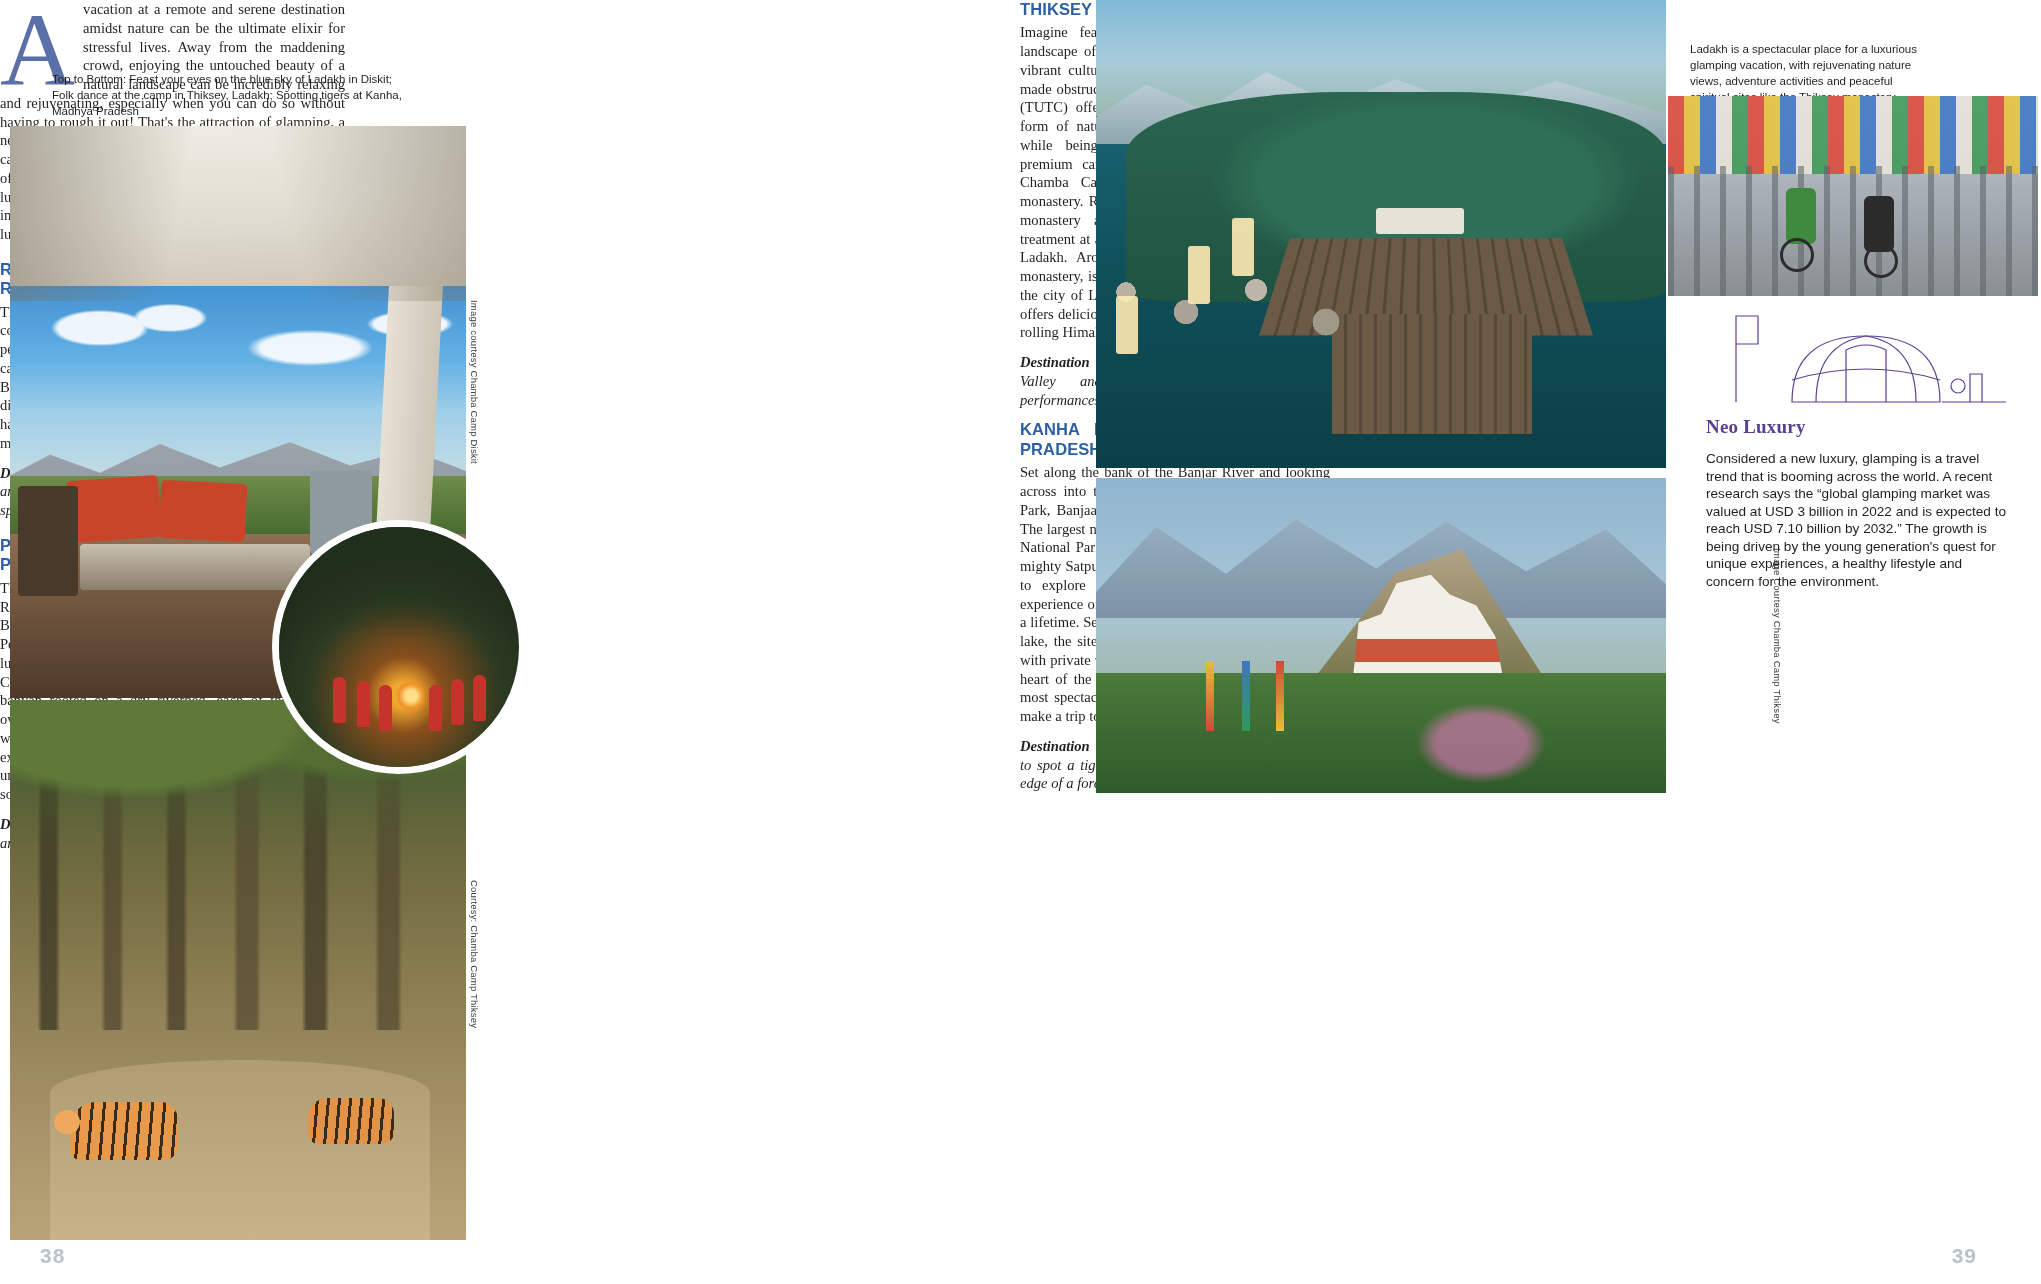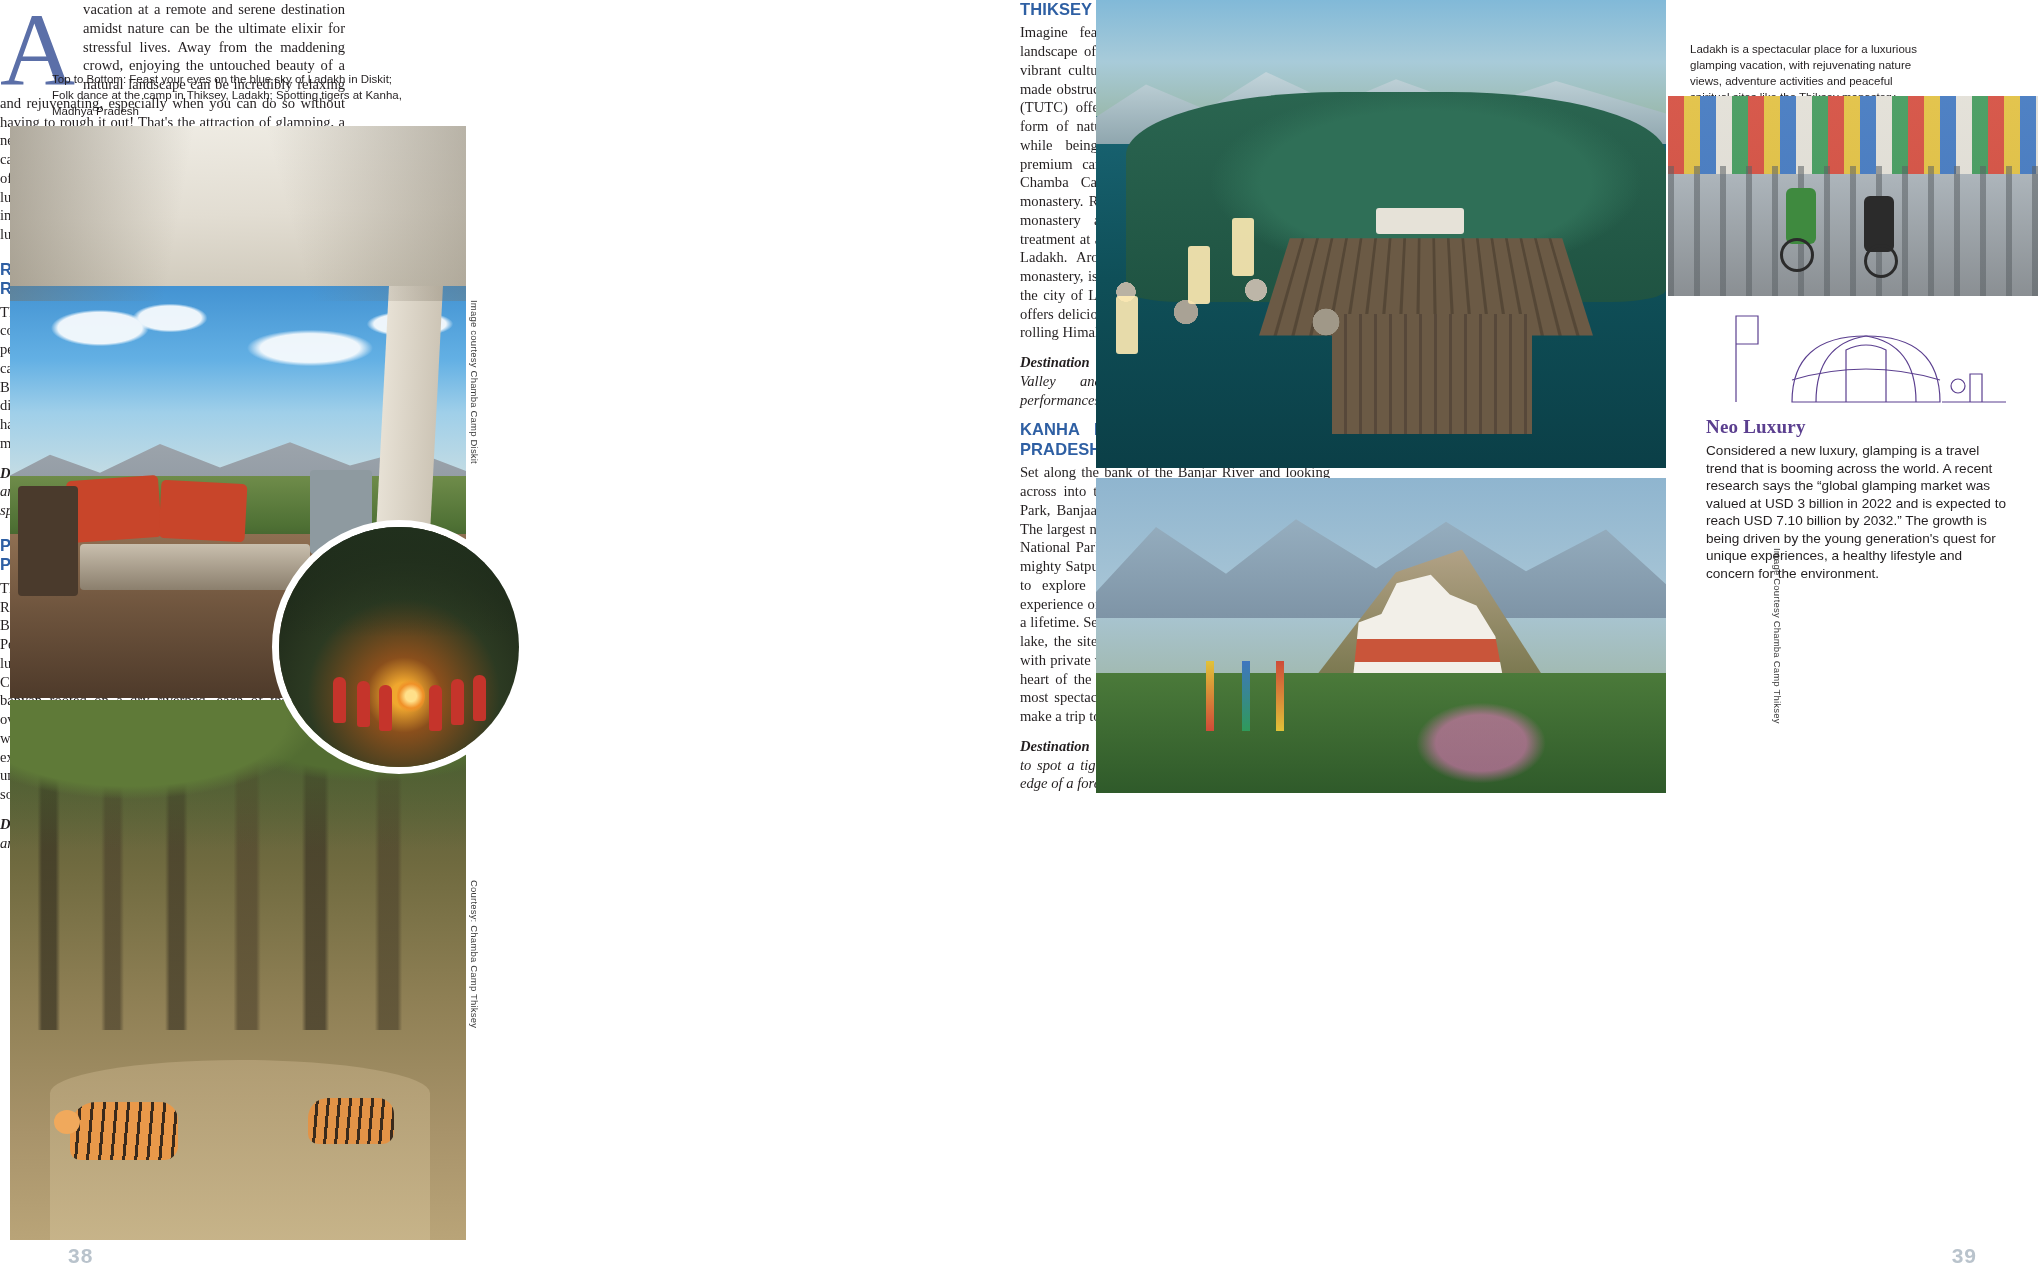--- a/index.html
+++ b/index.html
@@ -302,31 +302,31 @@
     position: absolute; width: 34px; height: 34px; border: 3px solid #2b2b2b; border-radius: 50%;
   }
   #photo-cyclists .w1 { left: 112px; top: 142px; }
   #photo-cyclists .w2 { left: 196px; top: 148px; }
 
   
   #neo-box { position: absolute; left: 686px; top: 310px; width: 300px; }
   #neo-illus { position: relative; width: 300px; height: 96px; }
   #neo-title {
     font-family: "Liberation Serif", serif; font-weight: bold; font-size: 19px;
-    color: #5b3f8f; margin: 10px 0 4px 0; letter-spacing: .2px;
+    color: #5b3f8f; margin: 10px 0 12px 0; letter-spacing: .2px;
   }
   #neo-body {
     font-family: "Liberation Sans", sans-serif;
     font-size: 13.6px; line-height: 1.29; color: #231f20; text-align: left;
   }
 
   #col-r1 { left: 80px; top: 828px; width: 300px; }
   #col-r2 { left: 404px; top: 828px; width: 310px; }
 
-  #folio-left  { left: 68px; }
+  #folio-left  { left: 40px; }
   #folio-right { right: 64px; }
 </style>
 </head>
 <body>
 
 <div class="spread">
 
   <div id="left-page">
 
     <div class="caption-top" id="cap-left">Top to Bottom: Feast your eyes on the blue sky of Ladakh in Diskit;  Folk dance at the camp in Thiksey, Ladakh; Spotting tigers at Kanha, Madhya Pradesh</div>

